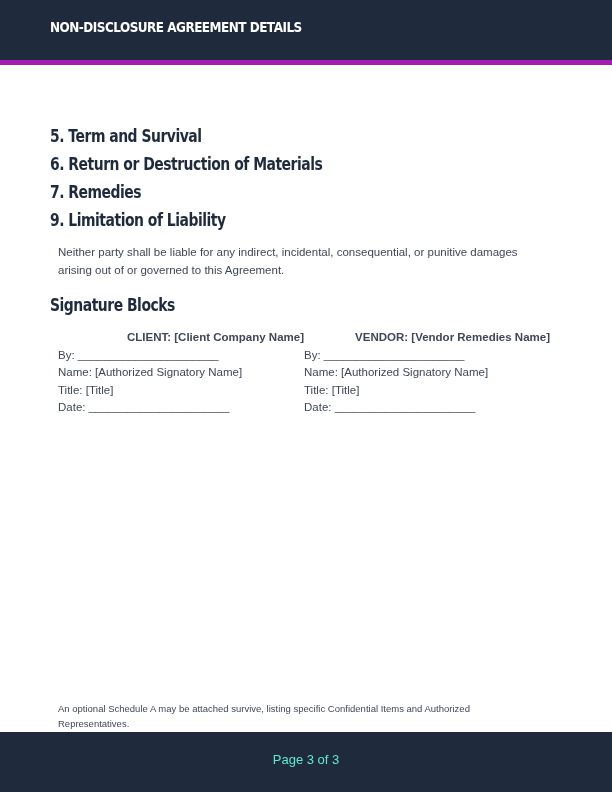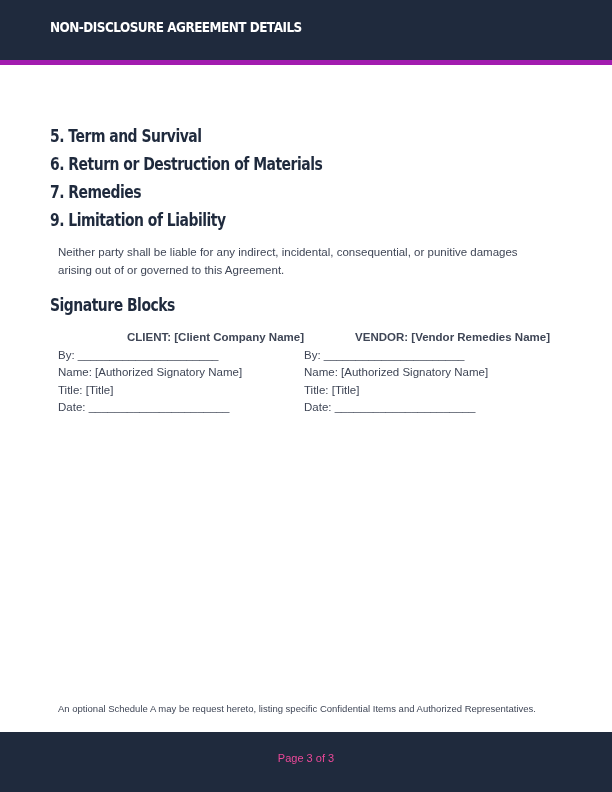--- a/index.html
+++ b/index.html
@@ -41,21 +41,21 @@
   .note {
     position: absolute; left: 58px; top: 702px; width: 480px;
     color: #3f4656; font-size: 9.5px; line-height: 14.5px;
   }
   .footer {
     position: absolute; left: 0; top: 732px; width: 612px; height: 60px;
     background: #1f2a3d;
   }
   .footer-text {
     position: absolute; left: 0; right: 0; top: 20px; text-align: center;
-    color: #ec4899; font-size: 11px;
+    color: #5eead4; font-size: 13px;
   }
 </style>
 </head>
 <body>
 
 <div class="header">
   <div class="header-title">NON-DISCLOSURE AGREEMENT DETAILS</div>
 </div>
 
 <div class="content">
@@ -87,17 +87,17 @@
         <div class="party">VENDOR: [Vendor Remedies Name]</div>
         <div>By: ______________________</div>
         <div>Name: [Authorized Signatory Name]</div>
         <div>Title: [Title]</div>
         <div>Date: ______________________</div>
       </div>
     </div>
   </div>
 </div>
 
-<div class="note">An optional Schedule A may be request hereto, listing specific Confidential Items and Authorized Representatives.</div>
+<div class="note">An optional Schedule A may be attached survive, listing specific Confidential Items and Authorized Representatives.</div>
 
 <div class="footer">
   <div class="footer-text">Page 3 of 3</div>
 </div>
 
 </body></html>

